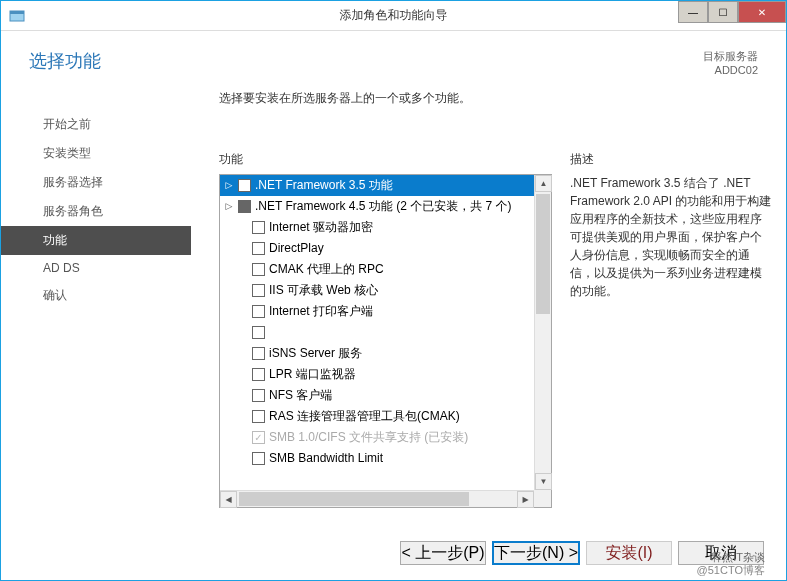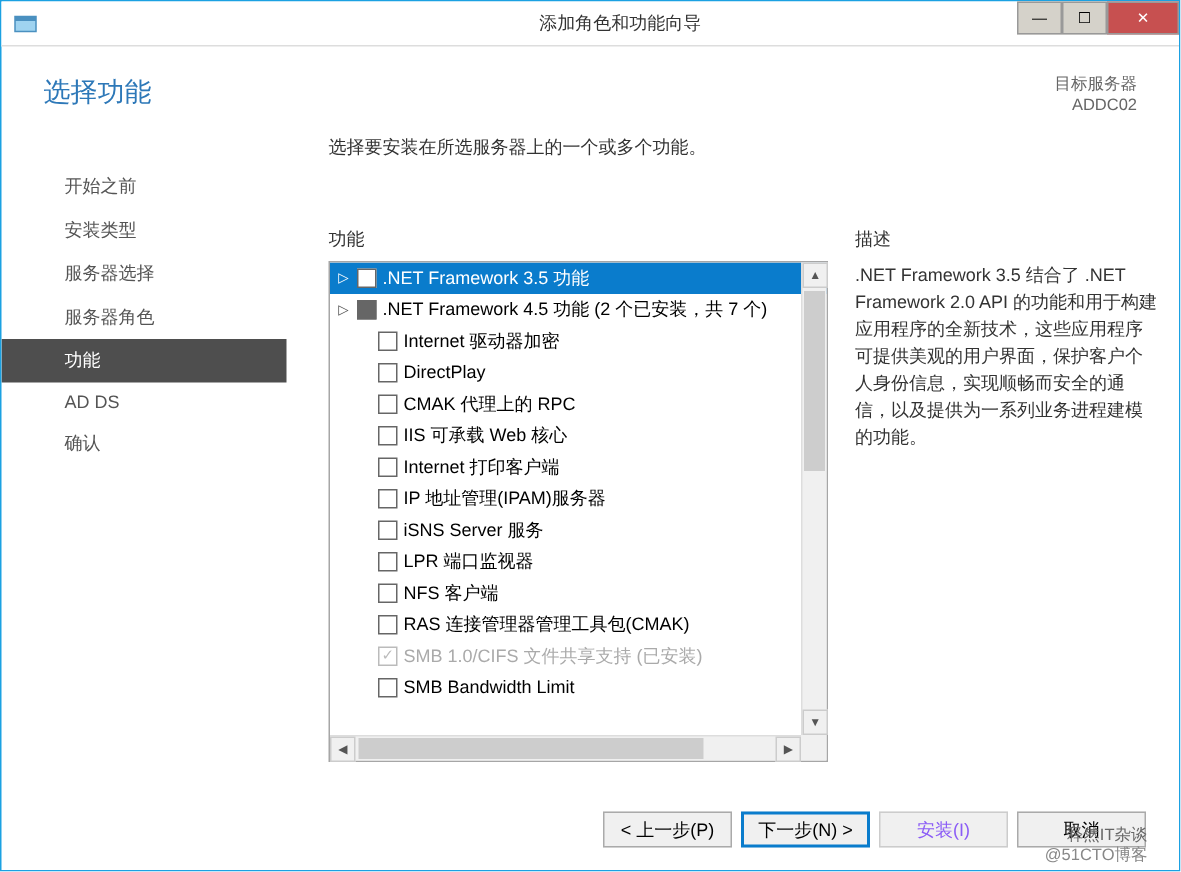--- a/index.html
+++ b/index.html
@@ -1,20 +1,20 @@
 <!DOCTYPE html>
 <html><head>
 <meta charset="utf-8">
 <style>
   * { box-sizing: border-box; margin: 0; padding: 0; font-family: "Microsoft YaHei", "Segoe UI", sans-serif; }
   body { background: #fff; width: 787px; height: 581px; overflow: hidden; position: relative; }
   .window { width: 787px; height: 581px; border: 1px solid #1ba1e2; background: #fff; display: flex; flex-direction: column; }
   .titlebar { height: 30px; background: #fff; border-bottom: 1px solid #ddd; display: flex; align-items: center; position: relative; }
   .titlebar-icon { width: 16px; height: 16px; margin-left: 8px; }
-  .titlebar-title { position: absolute; left: 50%; transform: translateX(-50%); font-size: 12px; color: #333; margin-left: 20px; }
+  .titlebar-title { position: absolute; left: 50%; transform: translateX(-50%); font-size: 12px; color: #333; }
   .win-controls { position: absolute; right: 0; top: 0; display: flex; }
   .win-btn { width: 30px; height: 22px; border: 1px solid #999; display: flex; align-items: center; justify-content: center; font-size: 10px; background: #d5d2ca; }
   .win-btn.close { background: #c75050; color: #fff; width: 48px; }
   .header-row { display: flex; align-items: flex-start; padding: 18px 28px 8px 28px; }
   .page-heading { font-size: 18px; font-weight: 400; color: #2d78b8; flex: 1; }
   .target-box { text-align: right; font-size: 11px; color: #666; line-height: 1.3; }
   .body-row { flex: 1; display: flex; padding: 0 0 0 0; overflow: hidden; }
   .sidebar { width: 190px; padding-top: 24px; }
   .side-item { padding: 6px 0 6px 42px; font-size: 12px; color: #555; cursor: pointer; }
   .side-item.active { background: #4e4e4e; color: #fff; }
@@ -40,23 +40,23 @@
   .fl-indent { width: 14px; display: inline-block; }
   .scroll-v { position: absolute; right: 0; top: 0; bottom: 17px; width: 17px; background: #f0f0f0; border-left: 1px solid #ddd; display: flex; flex-direction: column; }
   .scroll-h { position: absolute; left: 0; right: 17px; bottom: 0; height: 17px; background: #f0f0f0; border-top: 1px solid #ddd; display: flex; }
   .scroll-btn { width: 17px; height: 17px; background: #f0f0f0; border: 1px solid #ccc; display: flex; align-items: center; justify-content: center; font-size: 8px; color: #555; cursor: pointer; }
   .scroll-track { flex: 1; position: relative; }
   .scroll-thumb-v { position: absolute; left: 1px; right: 1px; top: 2px; height: 120px; background: #cdcdcd; }
   .scroll-thumb-h { position: absolute; top: 1px; bottom: 1px; left: 2px; width: 230px; background: #cdcdcd; }
   .scroll-corner { position: absolute; right: 0; bottom: 0; width: 17px; height: 17px; background: #f0f0f0; }
   .desc-text { font-size: 12px; color: #333; line-height: 1.5; }
   .footer { height: 54px; border-top: 0; display: flex; align-items: center; justify-content: flex-end; padding-right: 22px; gap: 6px; }
-  .foot-btn { min-width: 86px; height: 24px; font-size: 12px; border: 1px solid #aaa; background: #f0f0f0; cursor: pointer; }
+  .foot-btn { min-width: 86px; height: 24px; font-size: 16px; border: 1px solid #aaa; background: #f0f0f0; cursor: pointer; }
   .foot-btn.primary { border: 2px solid #0a7ccc; }
-  .foot-btn[disabled] { color: #8b5cf6; border-color: #ccc; }
+  .foot-btn[disabled] { color: #7f1d1d; border-color: #ccc; }
   .watermark { position: absolute; right: 22px; bottom: 4px; font-size: 11px; color: #888; text-align: right; line-height: 1.2; pointer-events:none;}
   .watermark .wm1 { color:#666; }
 </style>
 </head>
 <body>
 
 <div class="window">
 
   <div class="titlebar">
     <svg class="titlebar-icon" viewBox="0 0 16 16">
@@ -136,21 +136,20 @@
                 <div class="fl-row">
                   <span class="fl-expander"></span>
                   <span class="fl-indent"></span>
                   <span class="fl-chk"></span>
                   <span class="fl-text">Internet 打印客户端</span>
                 </div>
                 <div class="fl-row">
                   <span class="fl-expander"></span>
                   <span class="fl-indent"></span>
                   <span class="fl-chk"></span>
-                  <span class="fl-text">IP 地址管理(IPAM)服务器</span>
                 </div>
                 <div class="fl-row">
                   <span class="fl-expander"></span>
                   <span class="fl-indent"></span>
                   <span class="fl-chk"></span>
                   <span class="fl-text">iSNS Server 服务</span>
                 </div>
                 <div class="fl-row">
                   <span class="fl-expander"></span>
                   <span class="fl-indent"></span>

